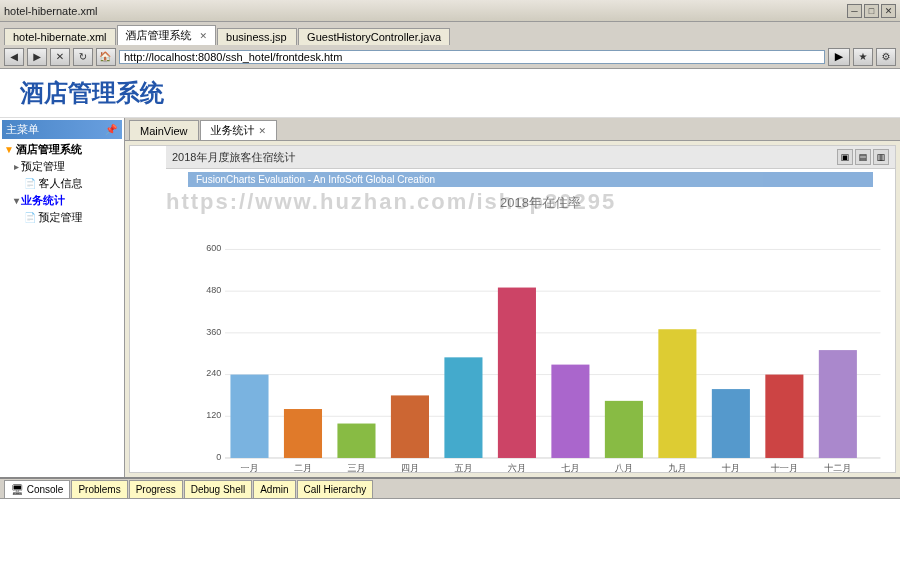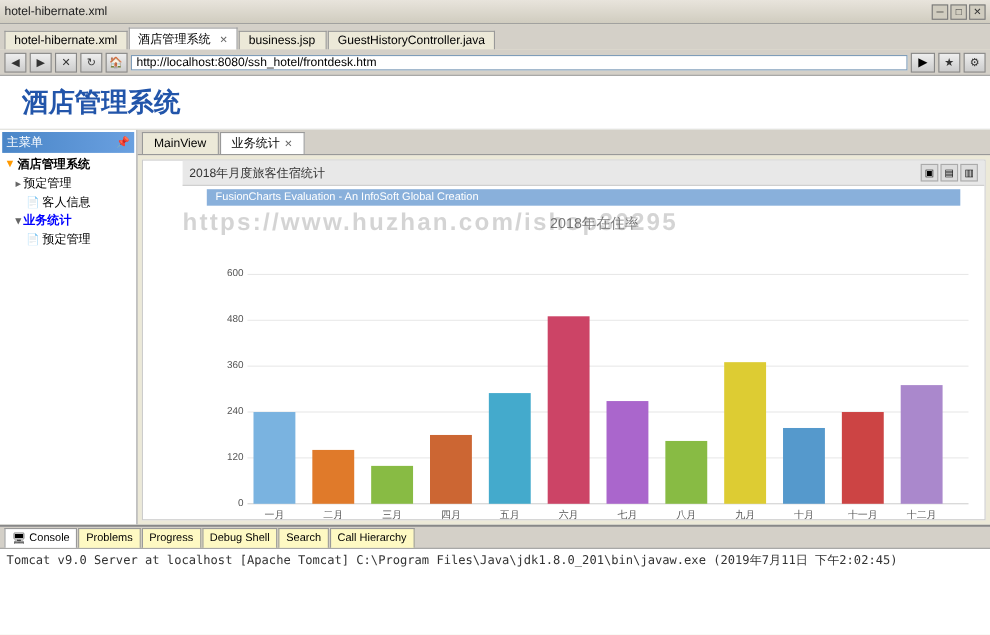--- a/index.html
+++ b/index.html
@@ -248,24 +248,23 @@
       <div class="console-tab">
         <span>Problems</span>
       </div>
       <div class="console-tab">
         <span>Progress</span>
       </div>
       <div class="console-tab">
         <span>Debug Shell</span>
       </div>
       <div class="console-tab">
-        <span>Search</span>
+        <span>Admin</span>
       </div>
       <div class="console-tab">
         <span>Call Hierarchy</span>
       </div>
     </div>
     <div class="console-content">
-      <div class="console-line">Tomcat v9.0 Server at localhost [Apache Tomcat] C:\Program Files\Java\jdk1.8.0_201\bin\javaw.exe (2019年7月11日 下午2:02:45)</div>
     </div>
   </div>
 
 </div>
 
 </body></html>

